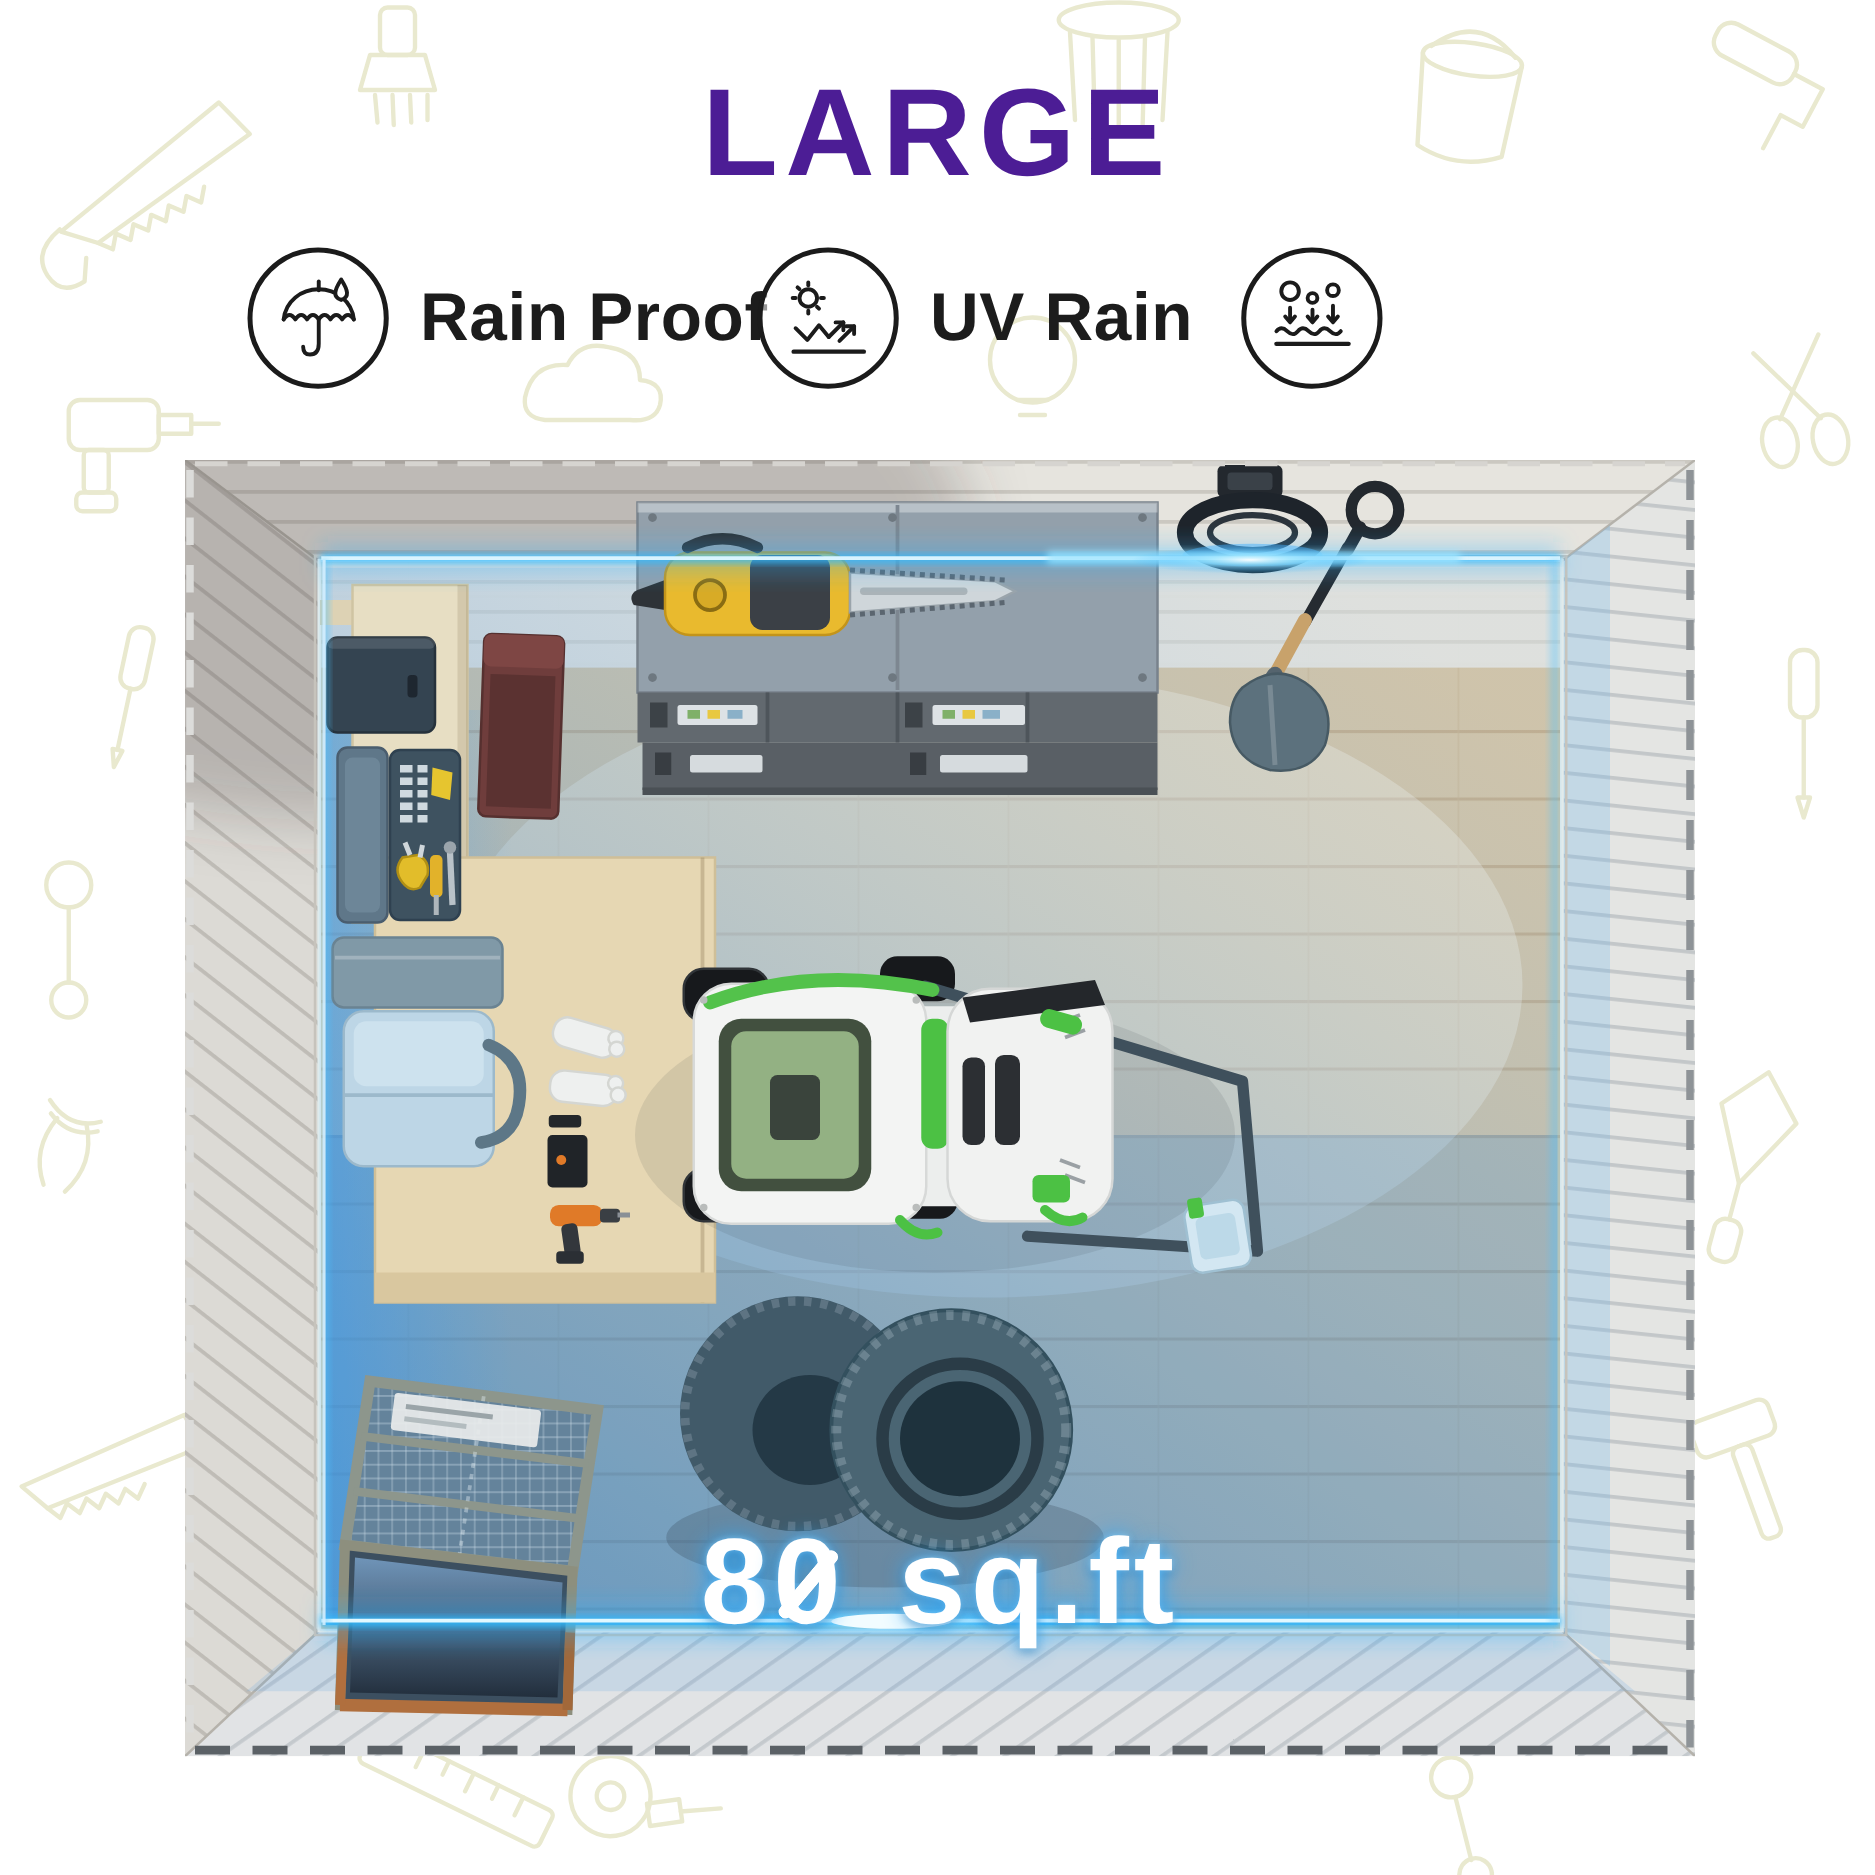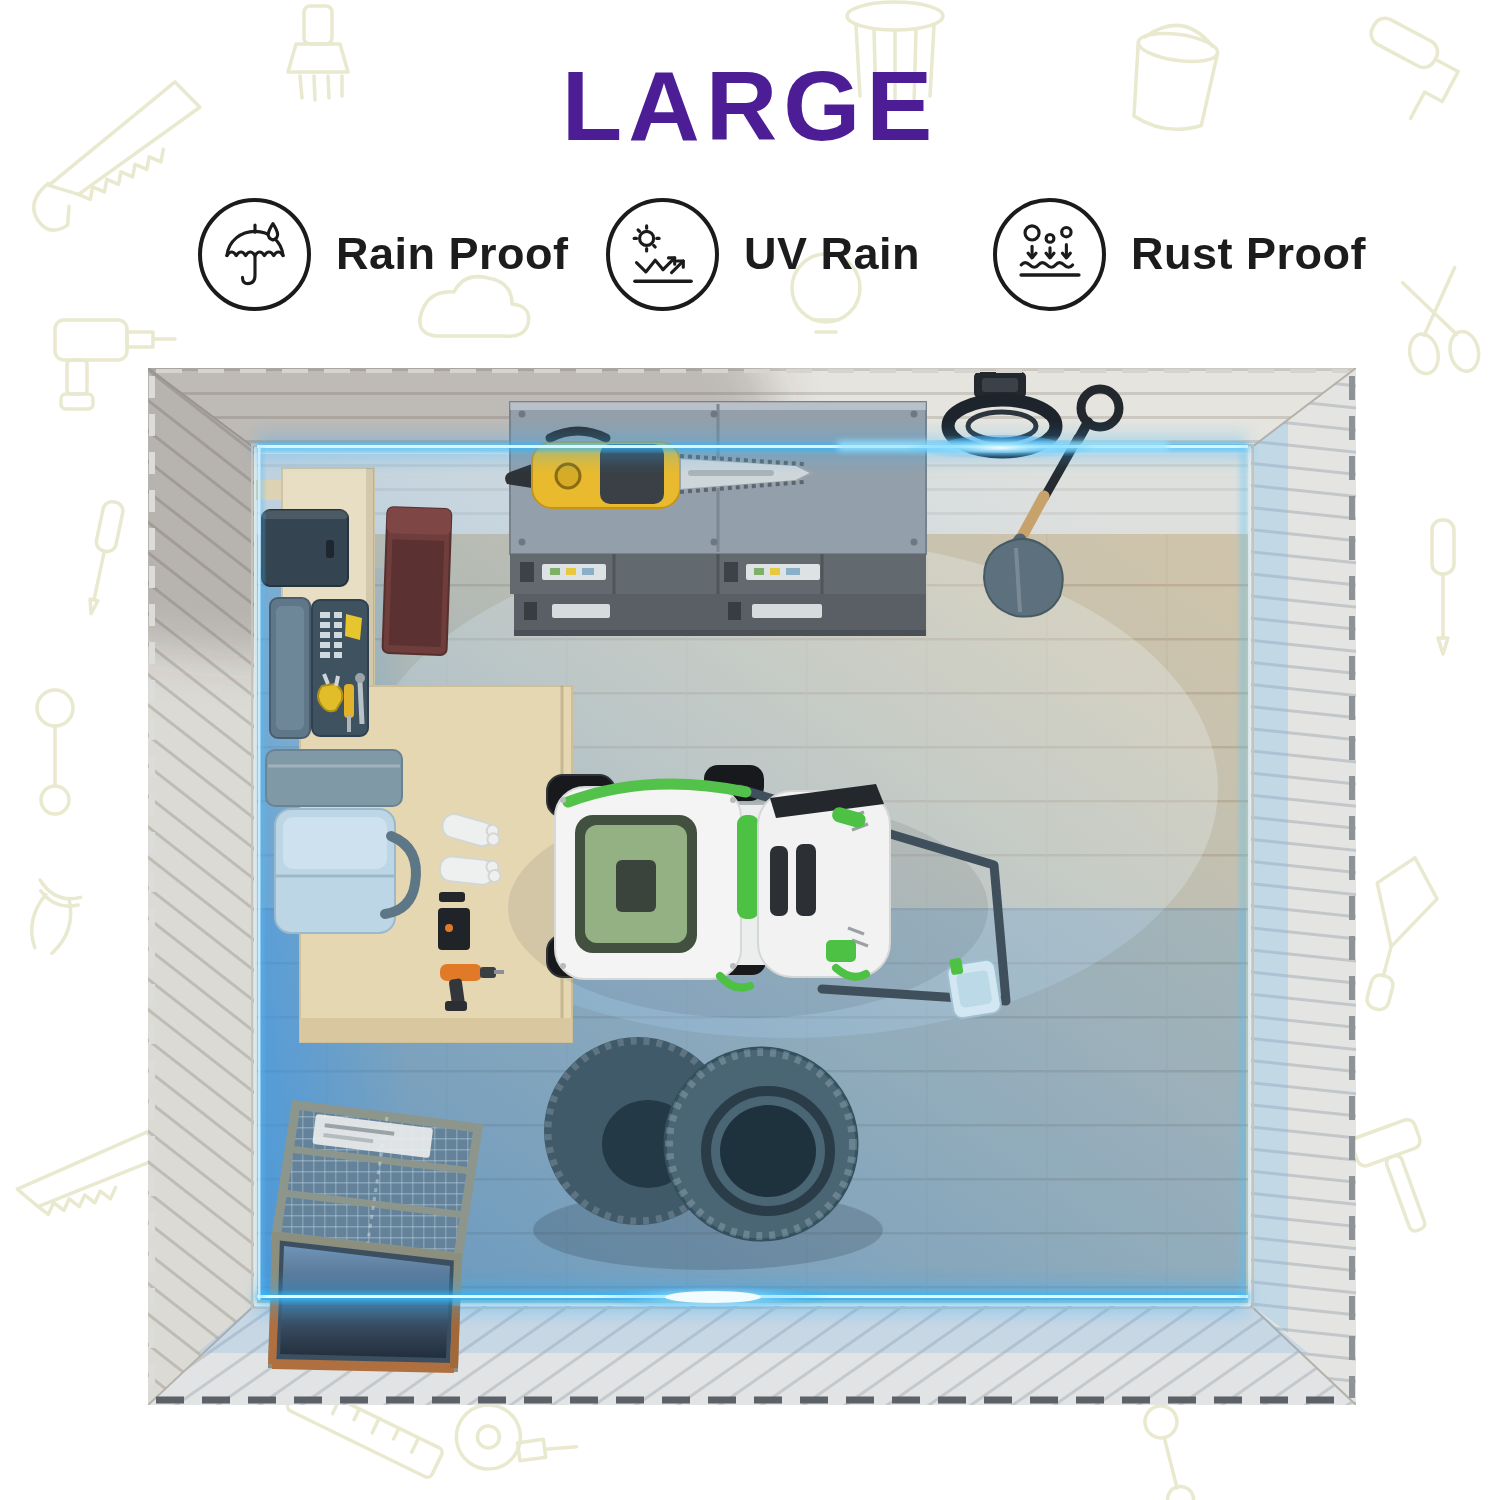--- a/index.html
+++ b/index.html
@@ -20,21 +20,21 @@
   }
   .f-rain{left:198px;}
   .f-uv{left:606px;}
   .f-rust{left:993px;}
   .ficon{
     width:113px;height:113px;border:4px solid #1b1b1b;border-radius:50%;
     box-sizing:border-box;display:flex;align-items:center;justify-content:center;
     background:rgba(255,255,255,.55);flex:0 0 auto;
   }
   .flabel{
-    font-size:45px;font-weight:600;color:#1c1c1c;letter-spacing:.5px;white-space:nowrap;
+    font-size:54px;font-weight:600;color:#1c1c1c;letter-spacing:.5px;white-space:nowrap;
   }
   .photo{
     position:absolute;left:148px;top:368px;width:1208px;height:1037px;z-index:1;
   }
   .photo svg.scene{position:absolute;left:0;top:0;}
   .area-text{
     position:absolute;left:50%;top:848px;transform:translateX(-50%);
     z-index:3;white-space:nowrap;color:#ffffff;font-size:97px;font-weight:800;
     letter-spacing:4px;line-height:1;
     text-shadow:0 0 18px rgba(40,170,255,.95),0 0 5px rgba(220,245,255,.7),0 3px 7px rgba(10,60,110,.45);
@@ -201,21 +201,20 @@
       <line x1="27" y1="40" x2="27" y2="54"></line>
         <polyline points="22,49 27,55 32,49"></polyline>
       <line x1="50" y1="42" x2="50" y2="54"></line>
         <polyline points="45,49 50,55 55,49"></polyline>
       <line x1="71" y1="38" x2="71" y2="54"></line>
         <polyline points="66,49 71,55 76,49"></polyline>
       <path d="M13,64 q5,-6 11,0 t11,0 t11,0 t11,0 t11,0 t11,0"></path>
       <line x1="13" y1="77" x2="87" y2="77" stroke-width="4.5"></line>
     </svg>
   </span>
-  <span class="flabel">Rust Proof</span>
 </div>
 
 <div class="photo">
   <svg class="scene" width="1208" height="1037" viewBox="0 0 1208 1037">
     <defs>
       <pattern id="pTop" width="24" height="24" patternUnits="userSpaceOnUse">
         <rect width="24" height="24" fill="#e6e4de"></rect>
           <rect width="24" height="3" fill="#cbc8c1"></rect>
       </pattern>
       <pattern id="pLeft" width="24" height="24" patternUnits="userSpaceOnUse" patternTransform="rotate(38)">
@@ -536,13 +535,14 @@
     </g>
 
     <g>
       <line x1="8" y1="3" x2="1200" y2="3" stroke="#d6d4d0" stroke-width="4" stroke-dasharray="26 16"></line>
       <line x1="4" y1="8" x2="4" y2="1030" stroke="#dcdcda" stroke-width="6" stroke-dasharray="22 16"></line>
       <line x1="1204" y1="8" x2="1204" y2="1030" stroke="#8e9397" stroke-width="6" stroke-dasharray="24 16"></line>
       <line x1="8" y1="1032" x2="1200" y2="1032" stroke="#5b6166" stroke-width="7" stroke-dasharray="28 18"></line>
     </g>
   </svg>
 
+  <div class="area-text"><span>8</span><span class="zero">0</span><span class="unit">sq.ft</span></div>
 </div>
 
 </body></html>

